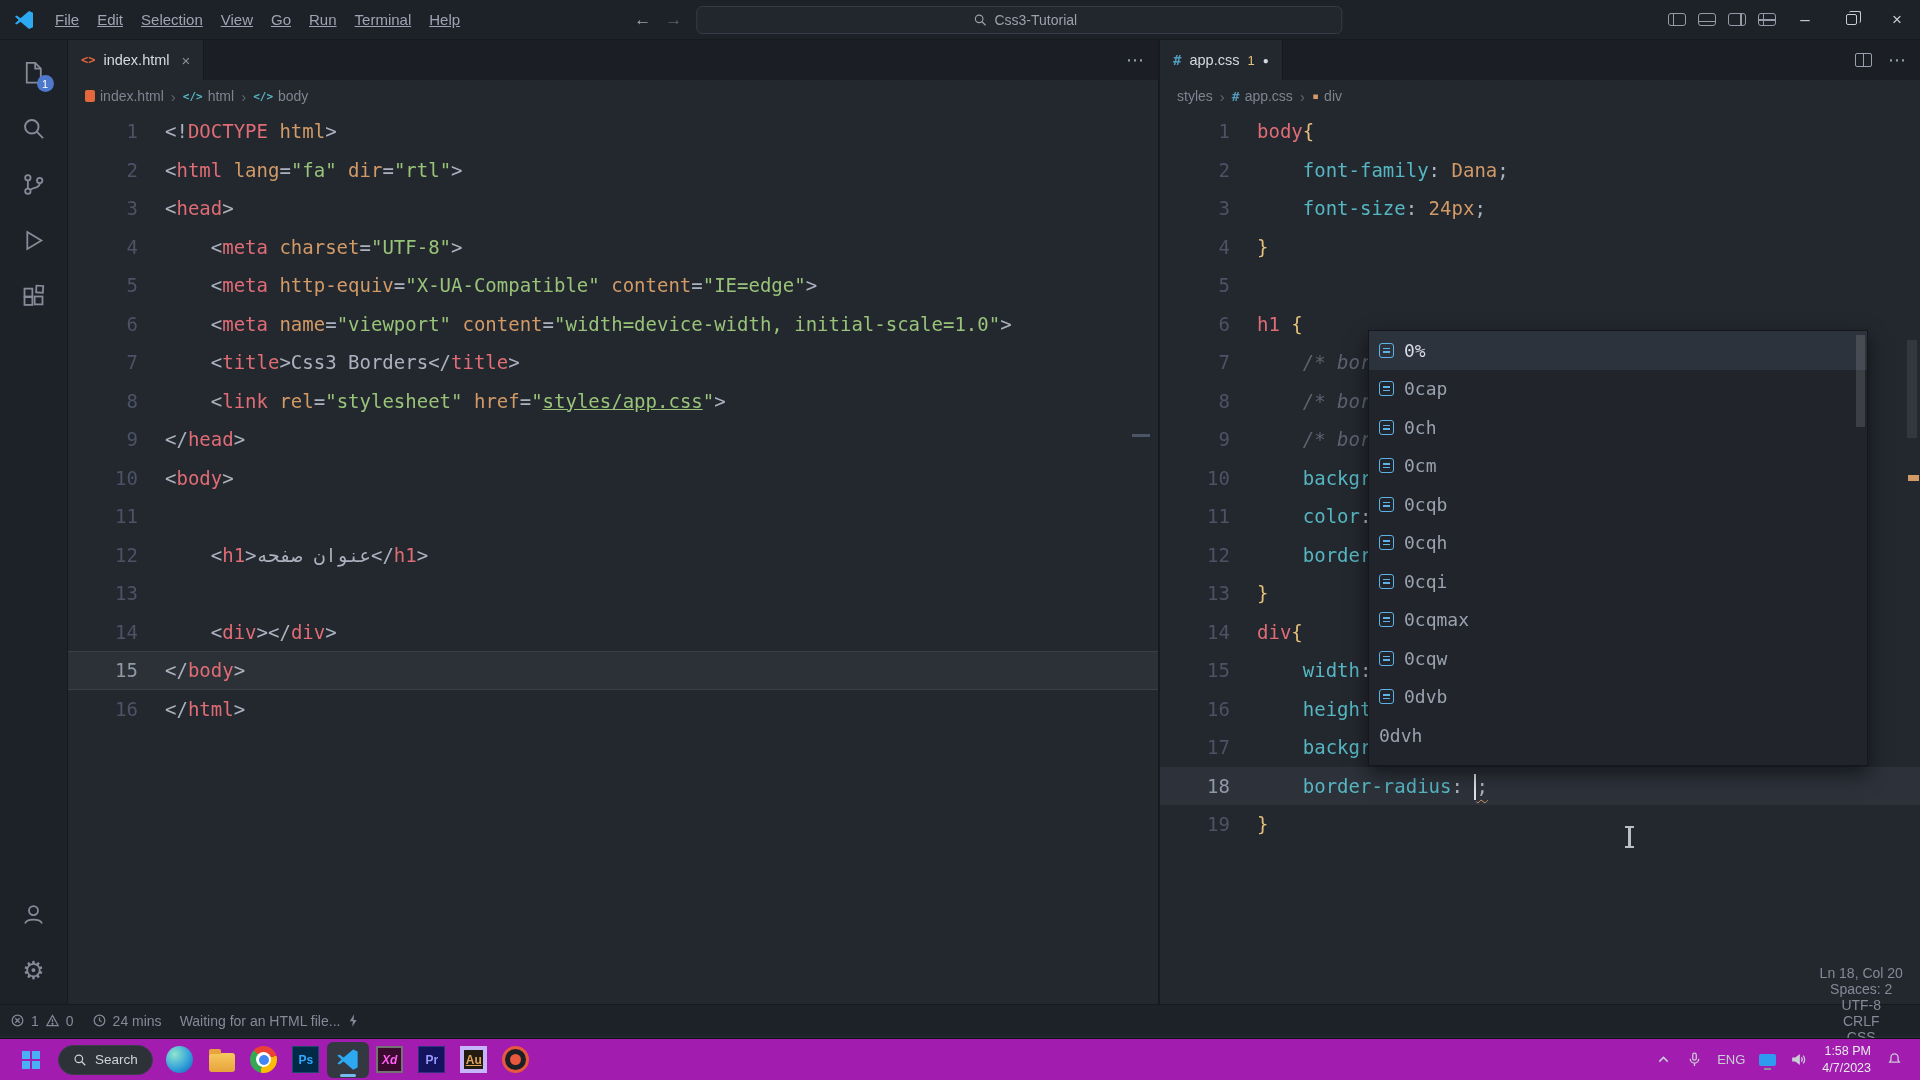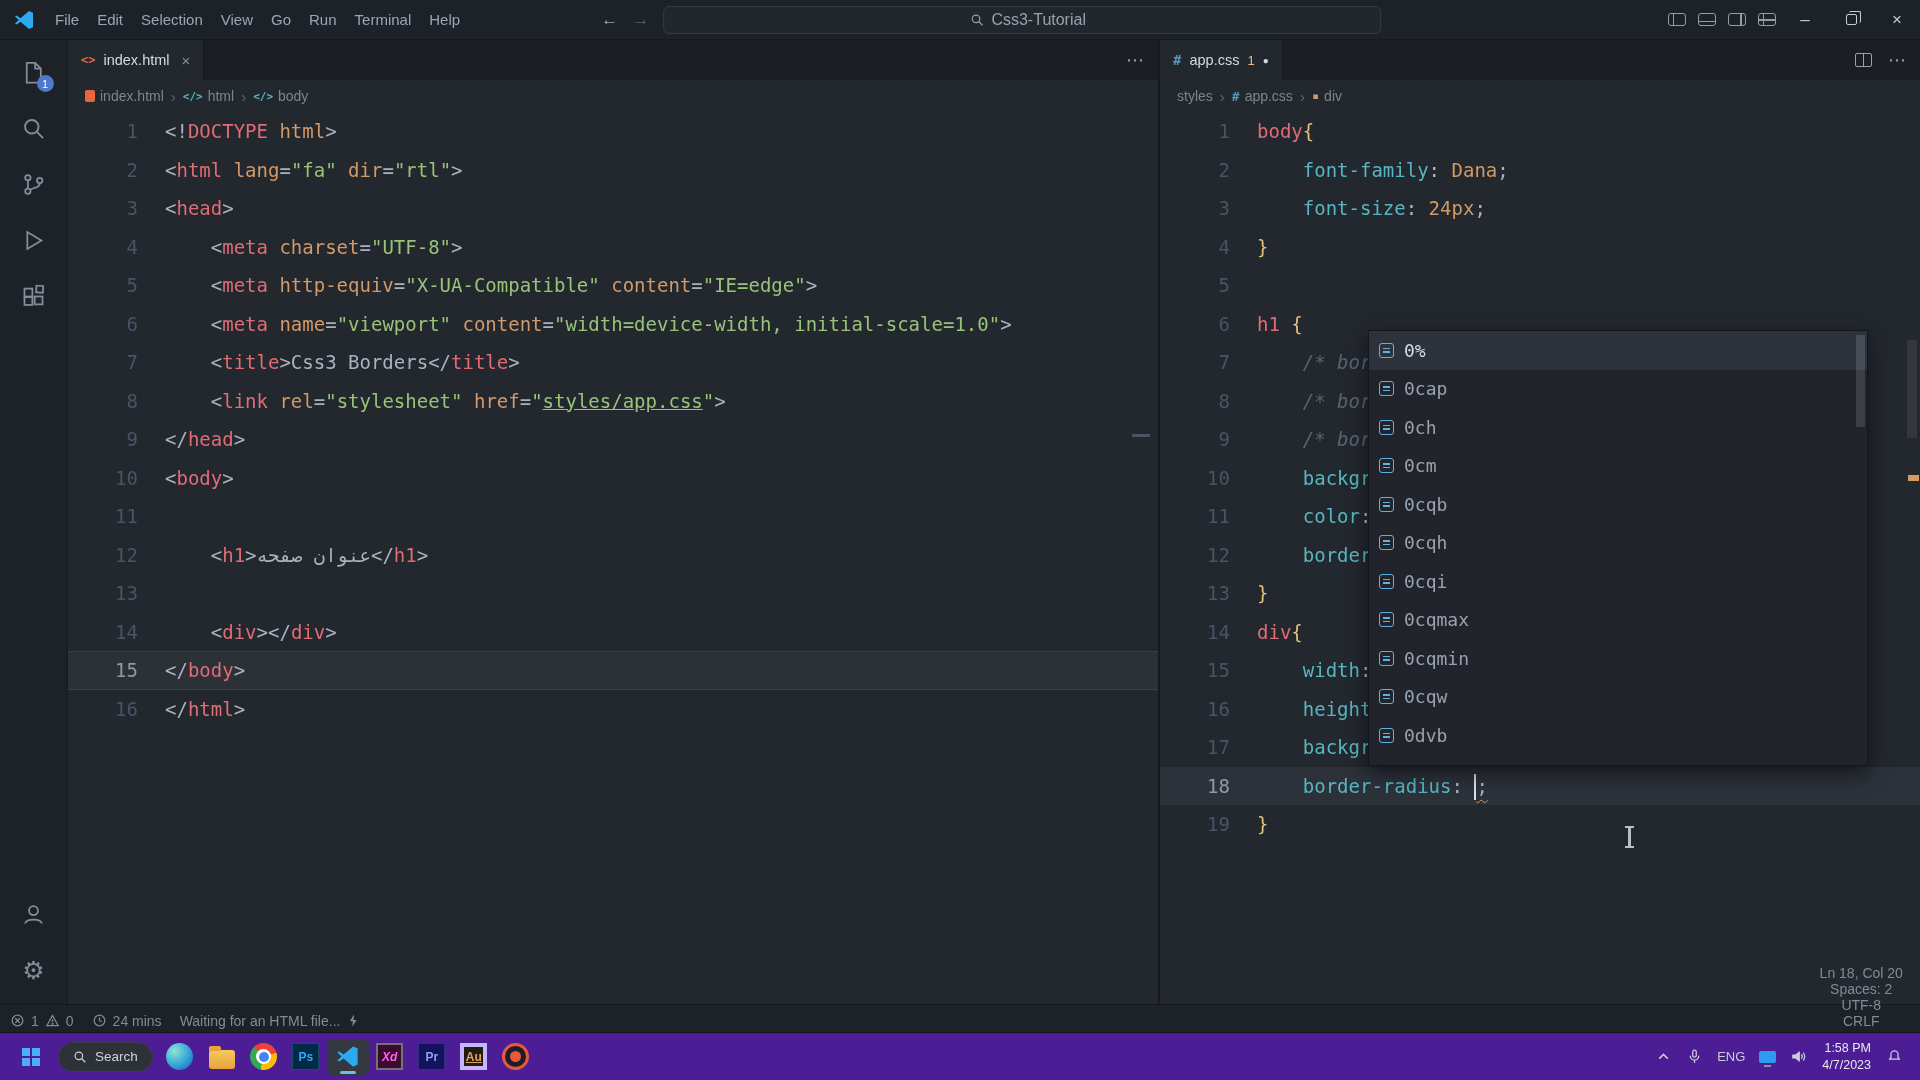--- a/index.html
+++ b/index.html
@@ -4,29 +4,29 @@
 <style>
   * { margin:0; padding:0; box-sizing:border-box; }
   html,body { width:1920px; height:1080px; overflow:hidden; background:#23272e;
               font-family:"Liberation Sans", sans-serif; color:#abb2bf; }
 
   
   .titlebar { position:absolute; top:0; left:0; right:0; height:40px; background:#1d2128;
               display:flex; align-items:center; color:#9da5b4; font-size:15px; z-index:20;
               border-bottom:1px solid #16191e; }
   .vslogo { width:24px; height:24px; margin:0 10px 0 12px; flex:0 0 auto; }
-  .menus { display:flex; align-items:center; }
+  .menus { display:flex; align-items:center;text-decoration:underline; }
   .menus span { padding:4px 9px; cursor:default; }
   .tb-center { position:absolute; left:50%; top:0; height:40px; transform:translateX(-46%);
                display:flex; align-items:center; gap:14px; }
   .navarrow { font-size:17px; }
   .navarrow.dim { color:#5b6168; }
-  .searchbox { width:718px; height:28px; background:#22262d; border:1px solid #363c46;
+  .searchbox { width:646px; height:28px; background:#22262d; border:1px solid #363c46;
                border-radius:6px; display:flex; align-items:center; justify-content:center;
-               gap:7px; color:#9aa1ac; font-size:16px;padding-left:12px; }
+               gap:7px; color:#9aa1ac; font-size:14px;padding-left:12px; }
   .winbtns { margin-left:auto; display:flex; align-items:center; height:100%; }
   .laybtn { width:30px; height:100%; display:flex; align-items:center; justify-content:center; }
   .lay { width:18px; height:13px; border:1.5px solid #959ca8; border-radius:3px; position:relative; }
   .lay.l::before { content:""; position:absolute; left:3.5px; top:0; bottom:0; width:1.5px; background:#959ca8; }
   .lay.b::before { content:""; position:absolute; left:0; right:0; bottom:3px; height:1.5px; background:#959ca8; }
   .lay.r::before { content:""; position:absolute; right:3.5px; top:0; bottom:0; width:1.5px; background:#959ca8; }
   .lay.g::before { content:""; position:absolute; left:3.5px; top:0; bottom:0; width:1.5px; background:#959ca8; }
   .lay.g::after  { content:""; position:absolute; left:0; right:0; top:5px; height:1.5px; background:#959ca8; }
   .sysbtn { width:46px; height:100%; display:flex; align-items:center; justify-content:center;
             color:#c8ccd4; font-size:17px; }
@@ -119,21 +119,21 @@
   
   .statusbar { position:absolute; left:0; right:0; bottom:44px; height:32px; background:#1d2128;
                border-top:1px solid #16191e; display:flex; align-items:center; color:#838b98;
                font-size:14px; padding:0 14px 0 10px; z-index:20; }
   .sb-item { display:flex; align-items:center; gap:6px; margin-right:18px; }
   .sb-item svg { width:15px; height:15px; }
   .sb-right { margin-left:auto; display:flex; align-items:center;flex-direction:column; }
   .sb-right .sb-item { margin-right:0; margin-left:22px; }
 
   
-  .taskbar { position:absolute; left:0; right:0; bottom:0; height:48px; background:#4c1d95;
+  .taskbar { position:absolute; left:0; right:0; bottom:0; height:42px; background:#a21caf;
              border-top:1px solid #111318; display:flex; align-items:center; padding:4px 10px; z-index:30; }
   .tk-btn { width:42px; height:44px; display:flex; align-items:center; justify-content:center; position:relative; }
   .winlogo { display:grid; grid-template-columns:8px 8px; grid-template-rows:8px 8px; gap:2px; }
   .winlogo i { background:#49b0f5; }
   .tsearch { height:30px; border-radius:15px; background:#2d3138; border:1px solid #3a3f47;
              display:flex; align-items:center; gap:8px; padding:0 14px; color:#cfd3da; font-size:13.5px;
              margin:0 6px; }
   .appico { width:27px; height:27px; border-radius:0; display:flex; align-items:center;
             justify-content:center; font-weight:bold; font-size:12px; }
   .tk-btn.running { background:#343941; border-radius:6px; height:36px; margin-top:0; }
@@ -499,24 +499,20 @@
           <div class="sg-row">
             <span class="sg-icon"></span>
             <span class="sg-label">0cqi</span>
           </div>
           <div class="sg-row">
             <span class="sg-icon"></span>
             <span class="sg-label">0cqmax</span>
           </div>
           <div class="sg-row">
             <span class="sg-icon"></span>
-            <span class="sg-label">0cqmin</span>
-          </div>
-          <div class="sg-row">
-            <span class="sg-icon"></span>
             <span class="sg-label">0cqw</span>
           </div>
           <div class="sg-row">
             <span class="sg-icon"></span>
             <span class="sg-label">0dvb</span>
           </div>
           <div class="sg-row">
             <span class="sg-label">0dvh</span>
           </div>
         </div>

